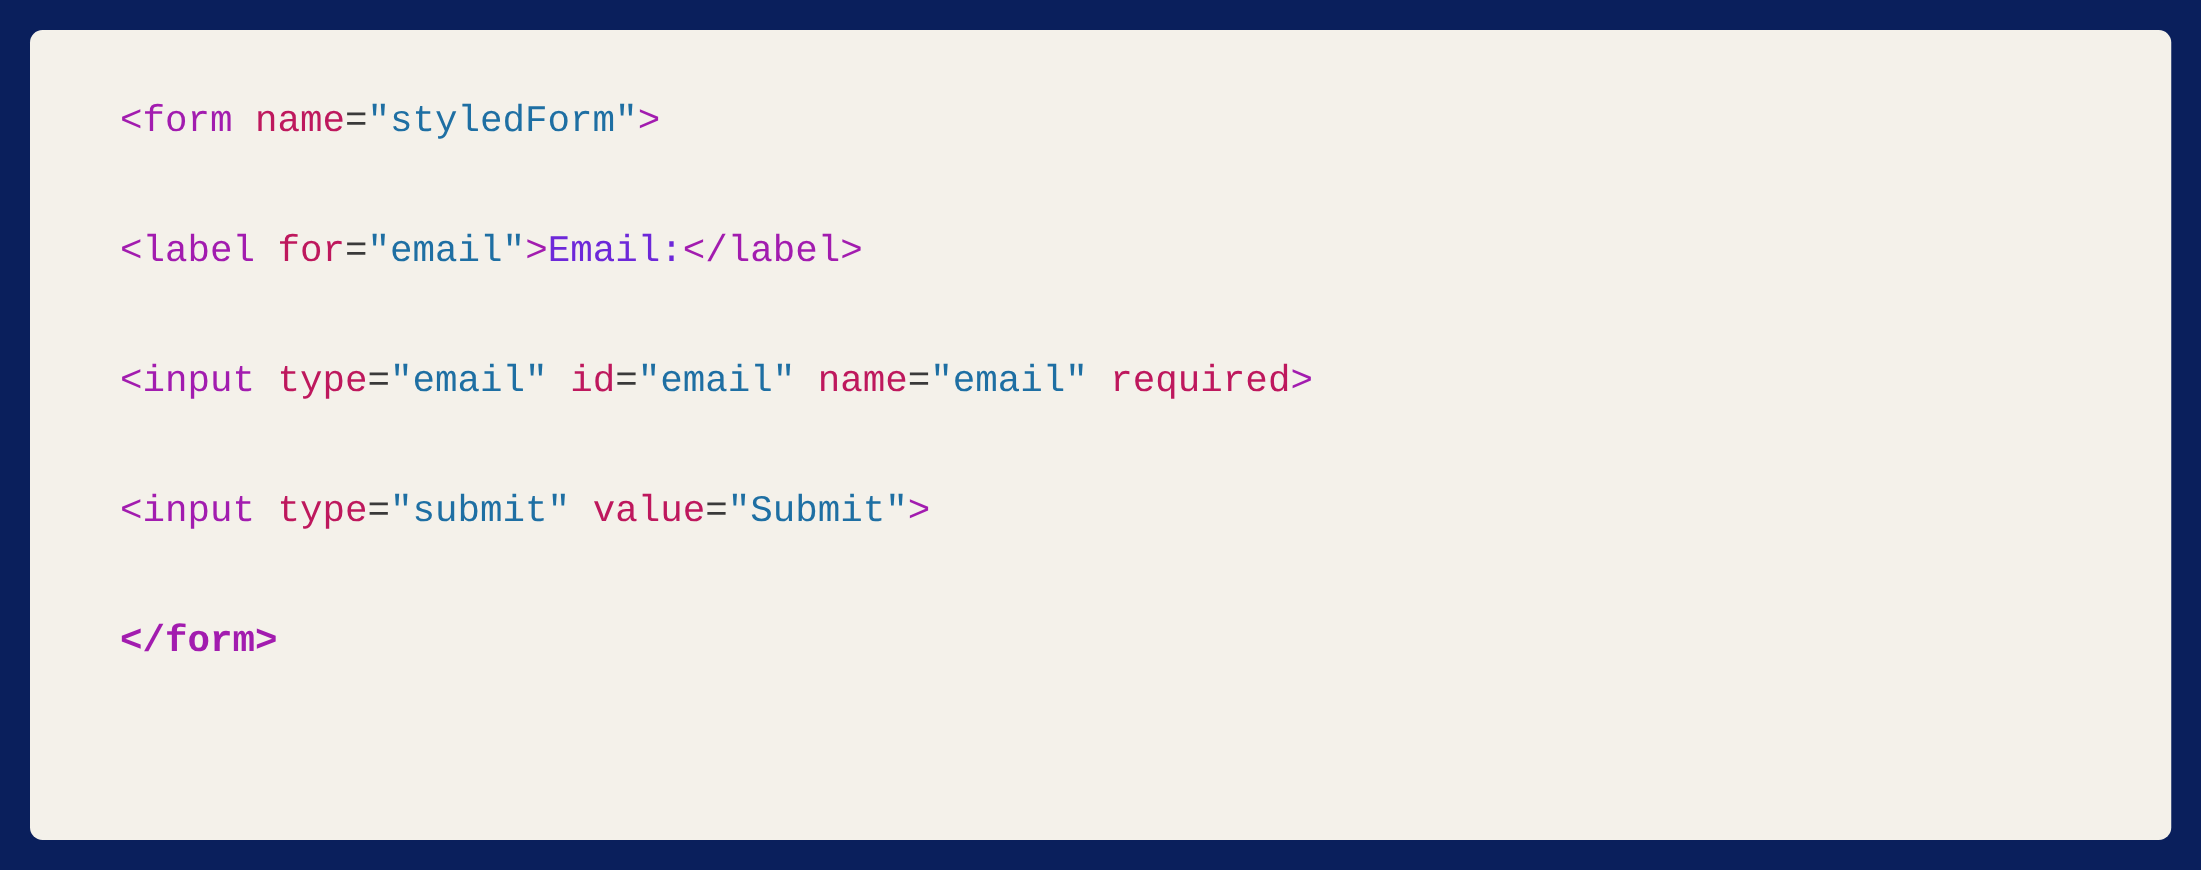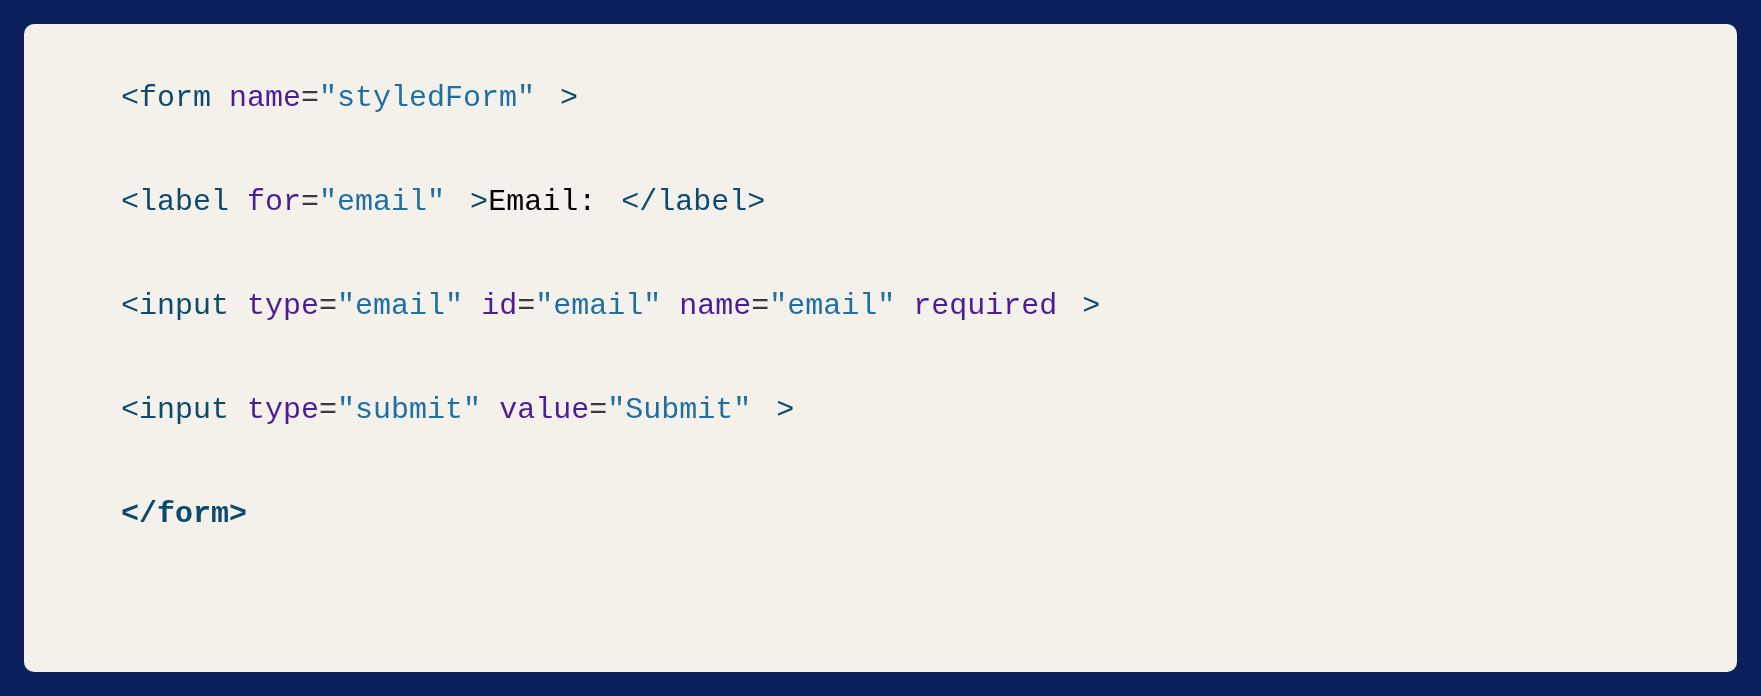--- a/index.html
+++ b/index.html
@@ -29,24 +29,24 @@
     color: #3a3a3a;
   }
   .line {
     display: block;
     margin-bottom: 68px;
   }
   .line:last-child {
     margin-bottom: 0;
     font-weight: bold;
   }
-  .tag   { color: #0c4a6e; margin-left: 25px; }   
-  .attr  { color: #4c1d95; }   
+  .tag   { color: #a21caf; }   
+  .attr  { color: #be185d; }   
   .punct { color: #3a3a3a; }   
   .str   { color: #1e6fa3; }   
-  .text  { color: #000000; }   
+  .text  { color: #6d28d9; }   
 </style>
 </head>
 <body>
 
 <div class="code-panel">
   <pre class="code"><span class="line"><span class="tag">&lt;form</span><span> </span><span class="attr">name</span><span class="punct">=</span><span class="str">"styledForm"</span><span class="tag">&gt;</span></span><span class="line"><span class="tag">&lt;label</span><span> </span><span class="attr">for</span><span class="punct">=</span><span class="str">"email"</span><span class="tag">&gt;</span><span class="text">Email:</span><span class="tag">&lt;/label&gt;</span></span><span class="line"><span class="tag">&lt;input</span><span> </span><span class="attr">type</span><span class="punct">=</span><span class="str">"email"</span><span> </span><span class="attr">id</span><span class="punct">=</span><span class="str">"email"</span><span> </span><span class="attr">name</span><span class="punct">=</span><span class="str">"email"</span><span> </span><span class="attr">required</span><span class="tag">&gt;</span></span><span class="line"><span class="tag">&lt;input</span><span> </span><span class="attr">type</span><span class="punct">=</span><span class="str">"submit"</span><span> </span><span class="attr">value</span><span class="punct">=</span><span class="str">"Submit"</span><span class="tag">&gt;</span></span><span class="line"><span class="tag">&lt;/form&gt;</span></span></pre>
 </div>
 
 </body></html>

